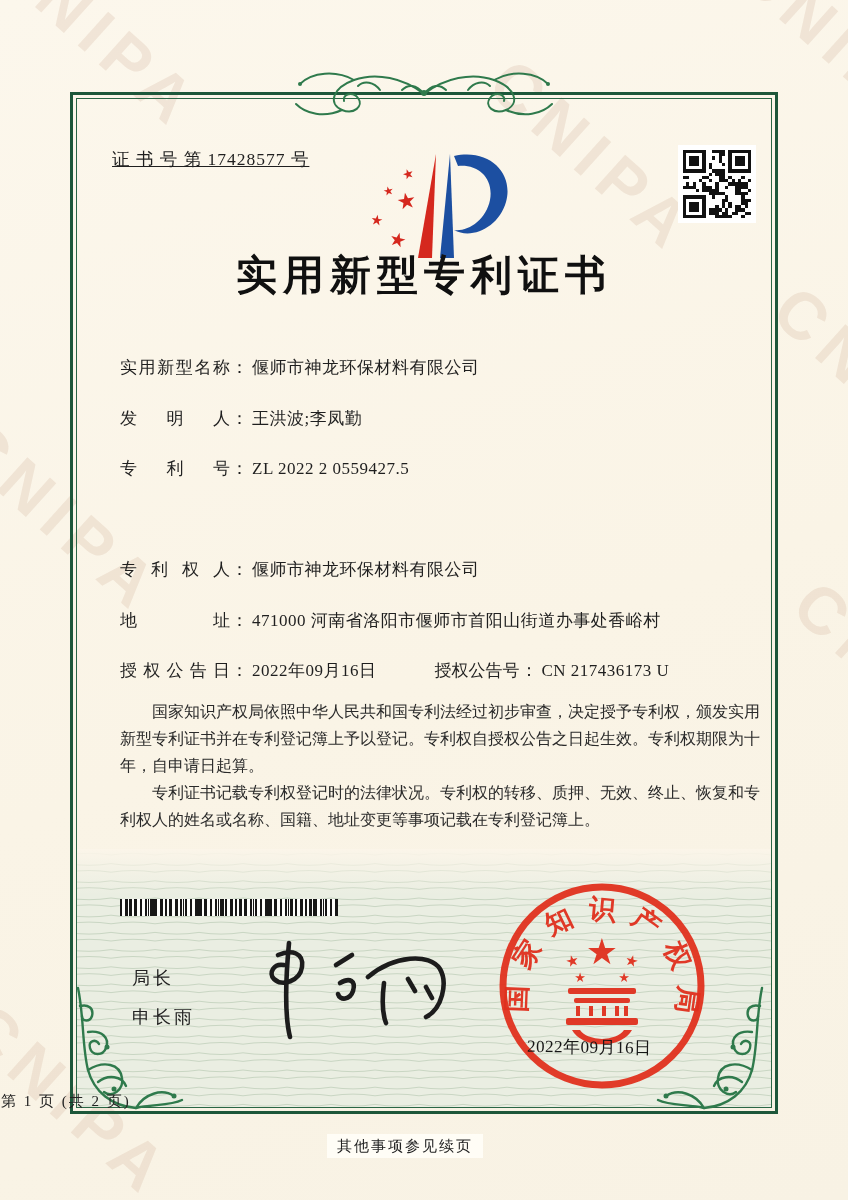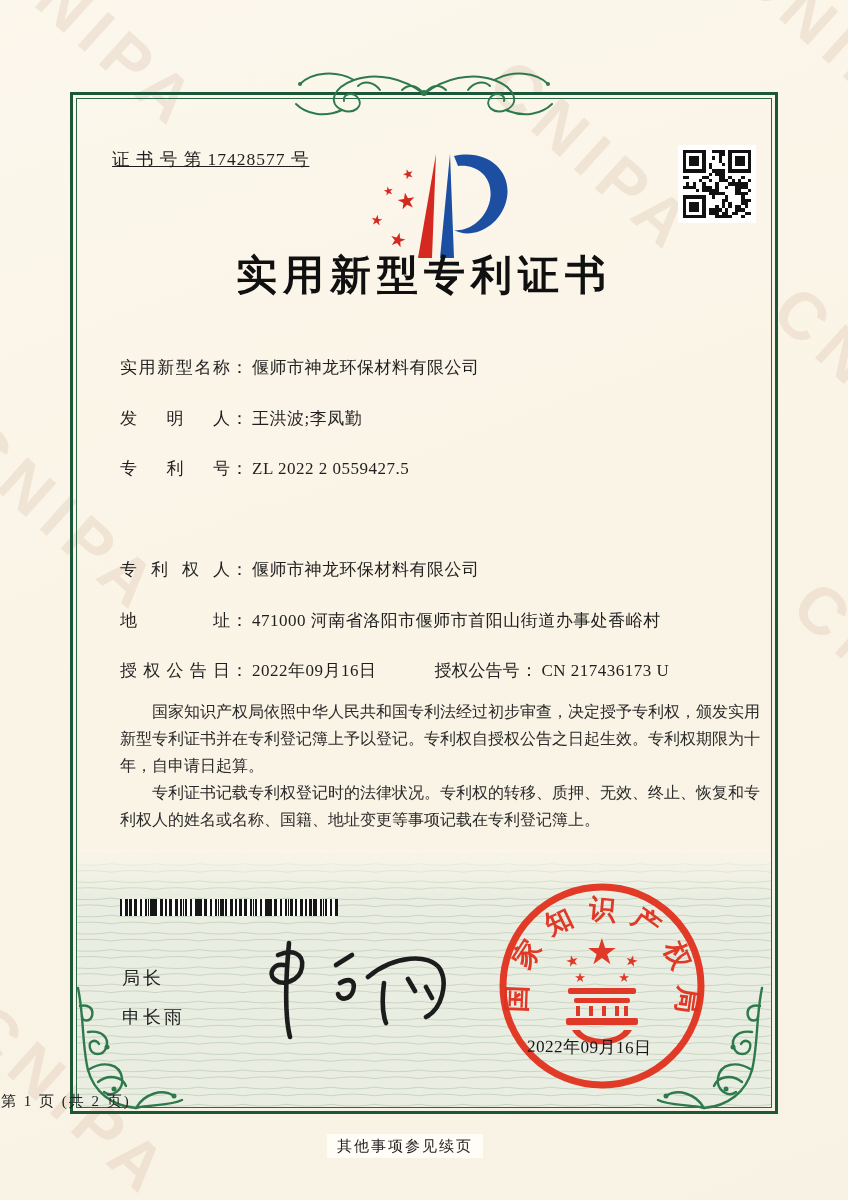--- a/index.html
+++ b/index.html
@@ -55,21 +55,21 @@
   }
   #body-text p{margin:0;text-indent:2em;}
   
   #barcode{
     position:absolute;left:120px;top:899px;width:218px;height:17px;background:#fdfdfb;
     background-image:
       repeating-linear-gradient(90deg,#161616 0 2px,rgba(0,0,0,0) 2px 5px),
       repeating-linear-gradient(90deg,#161616 0 1px,rgba(0,0,0,0) 1px 7px),
       repeating-linear-gradient(90deg,rgba(0,0,0,0) 0 9px,#161616 9px 12px,rgba(0,0,0,0) 12px 23px);
   }
-  .sig-label{position:absolute;left:122px;
+  .sig-label{position:absolute;left:132px;
     font-family:Liberation Sans, sans-serif;
     font-size:18px;letter-spacing:3px;color:#222;}
   #sig-title{top:966px}
   #sig-name{top:1005px}
   #signature{position:absolute;left:248px;top:935px;width:200px;height:110px;}
   #seal{position:absolute;left:496px;top:880px;width:212px;height:212px;}
   #seal-date{
     position:absolute;left:527px;top:1036px;width:170px;font-size:17px;
     letter-spacing:0.5px;color:#161616;transform:rotate(0.8deg);z-index:6;
     white-space:nowrap;

